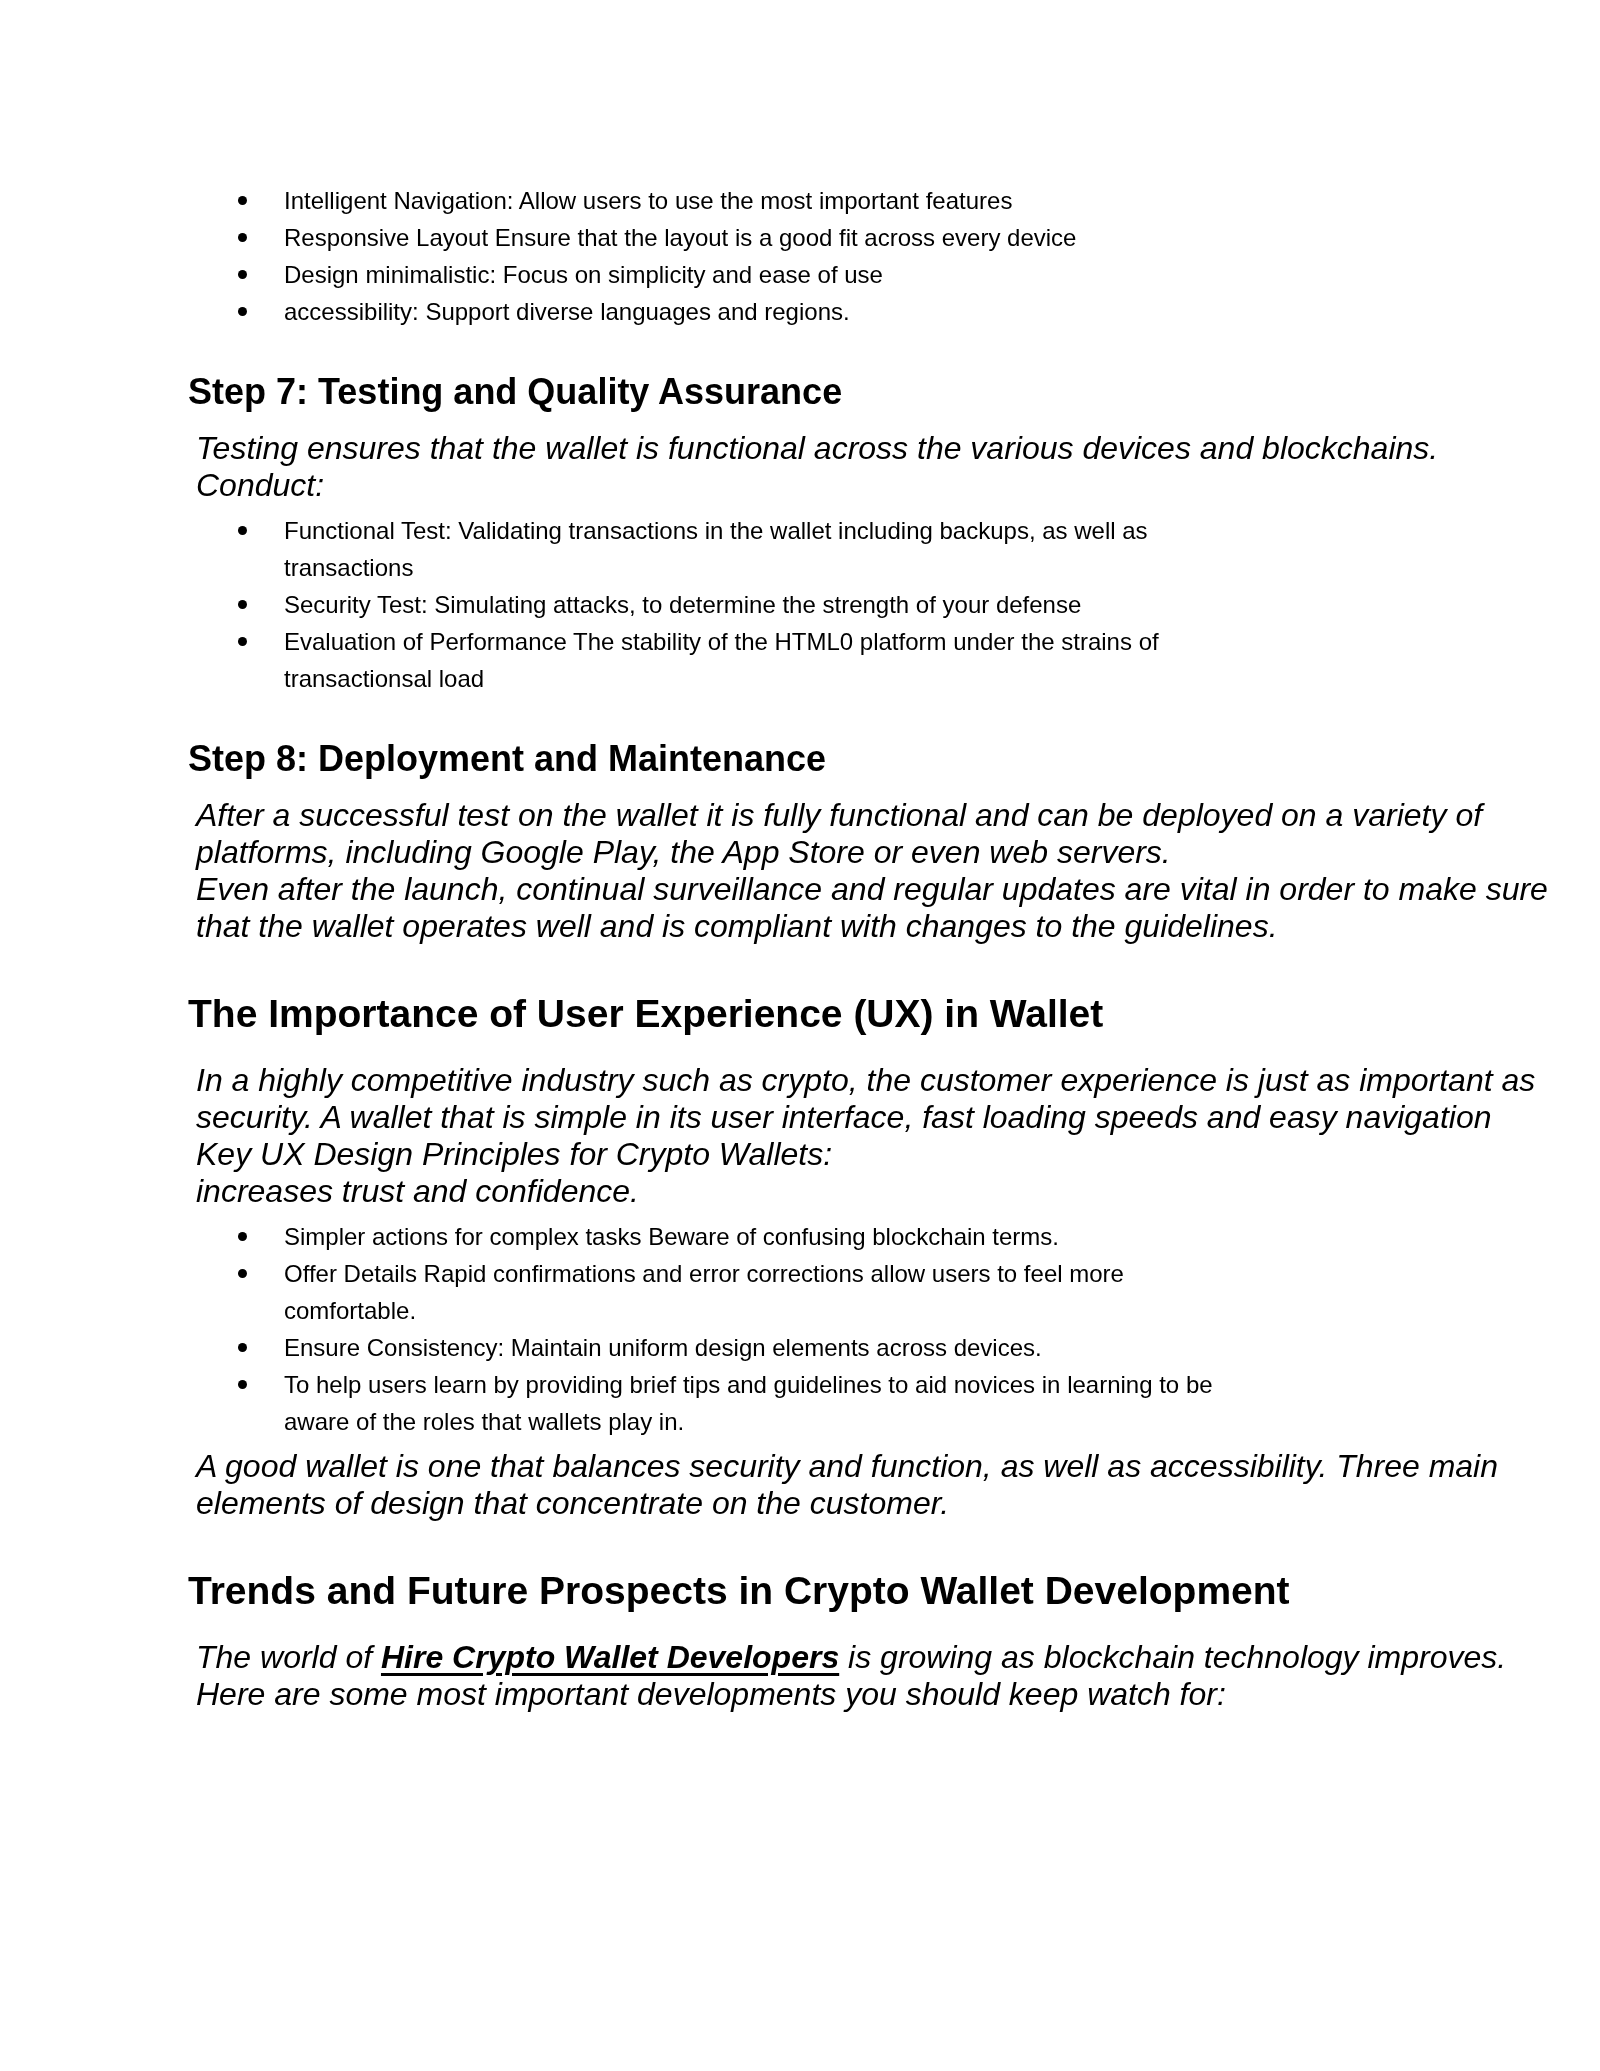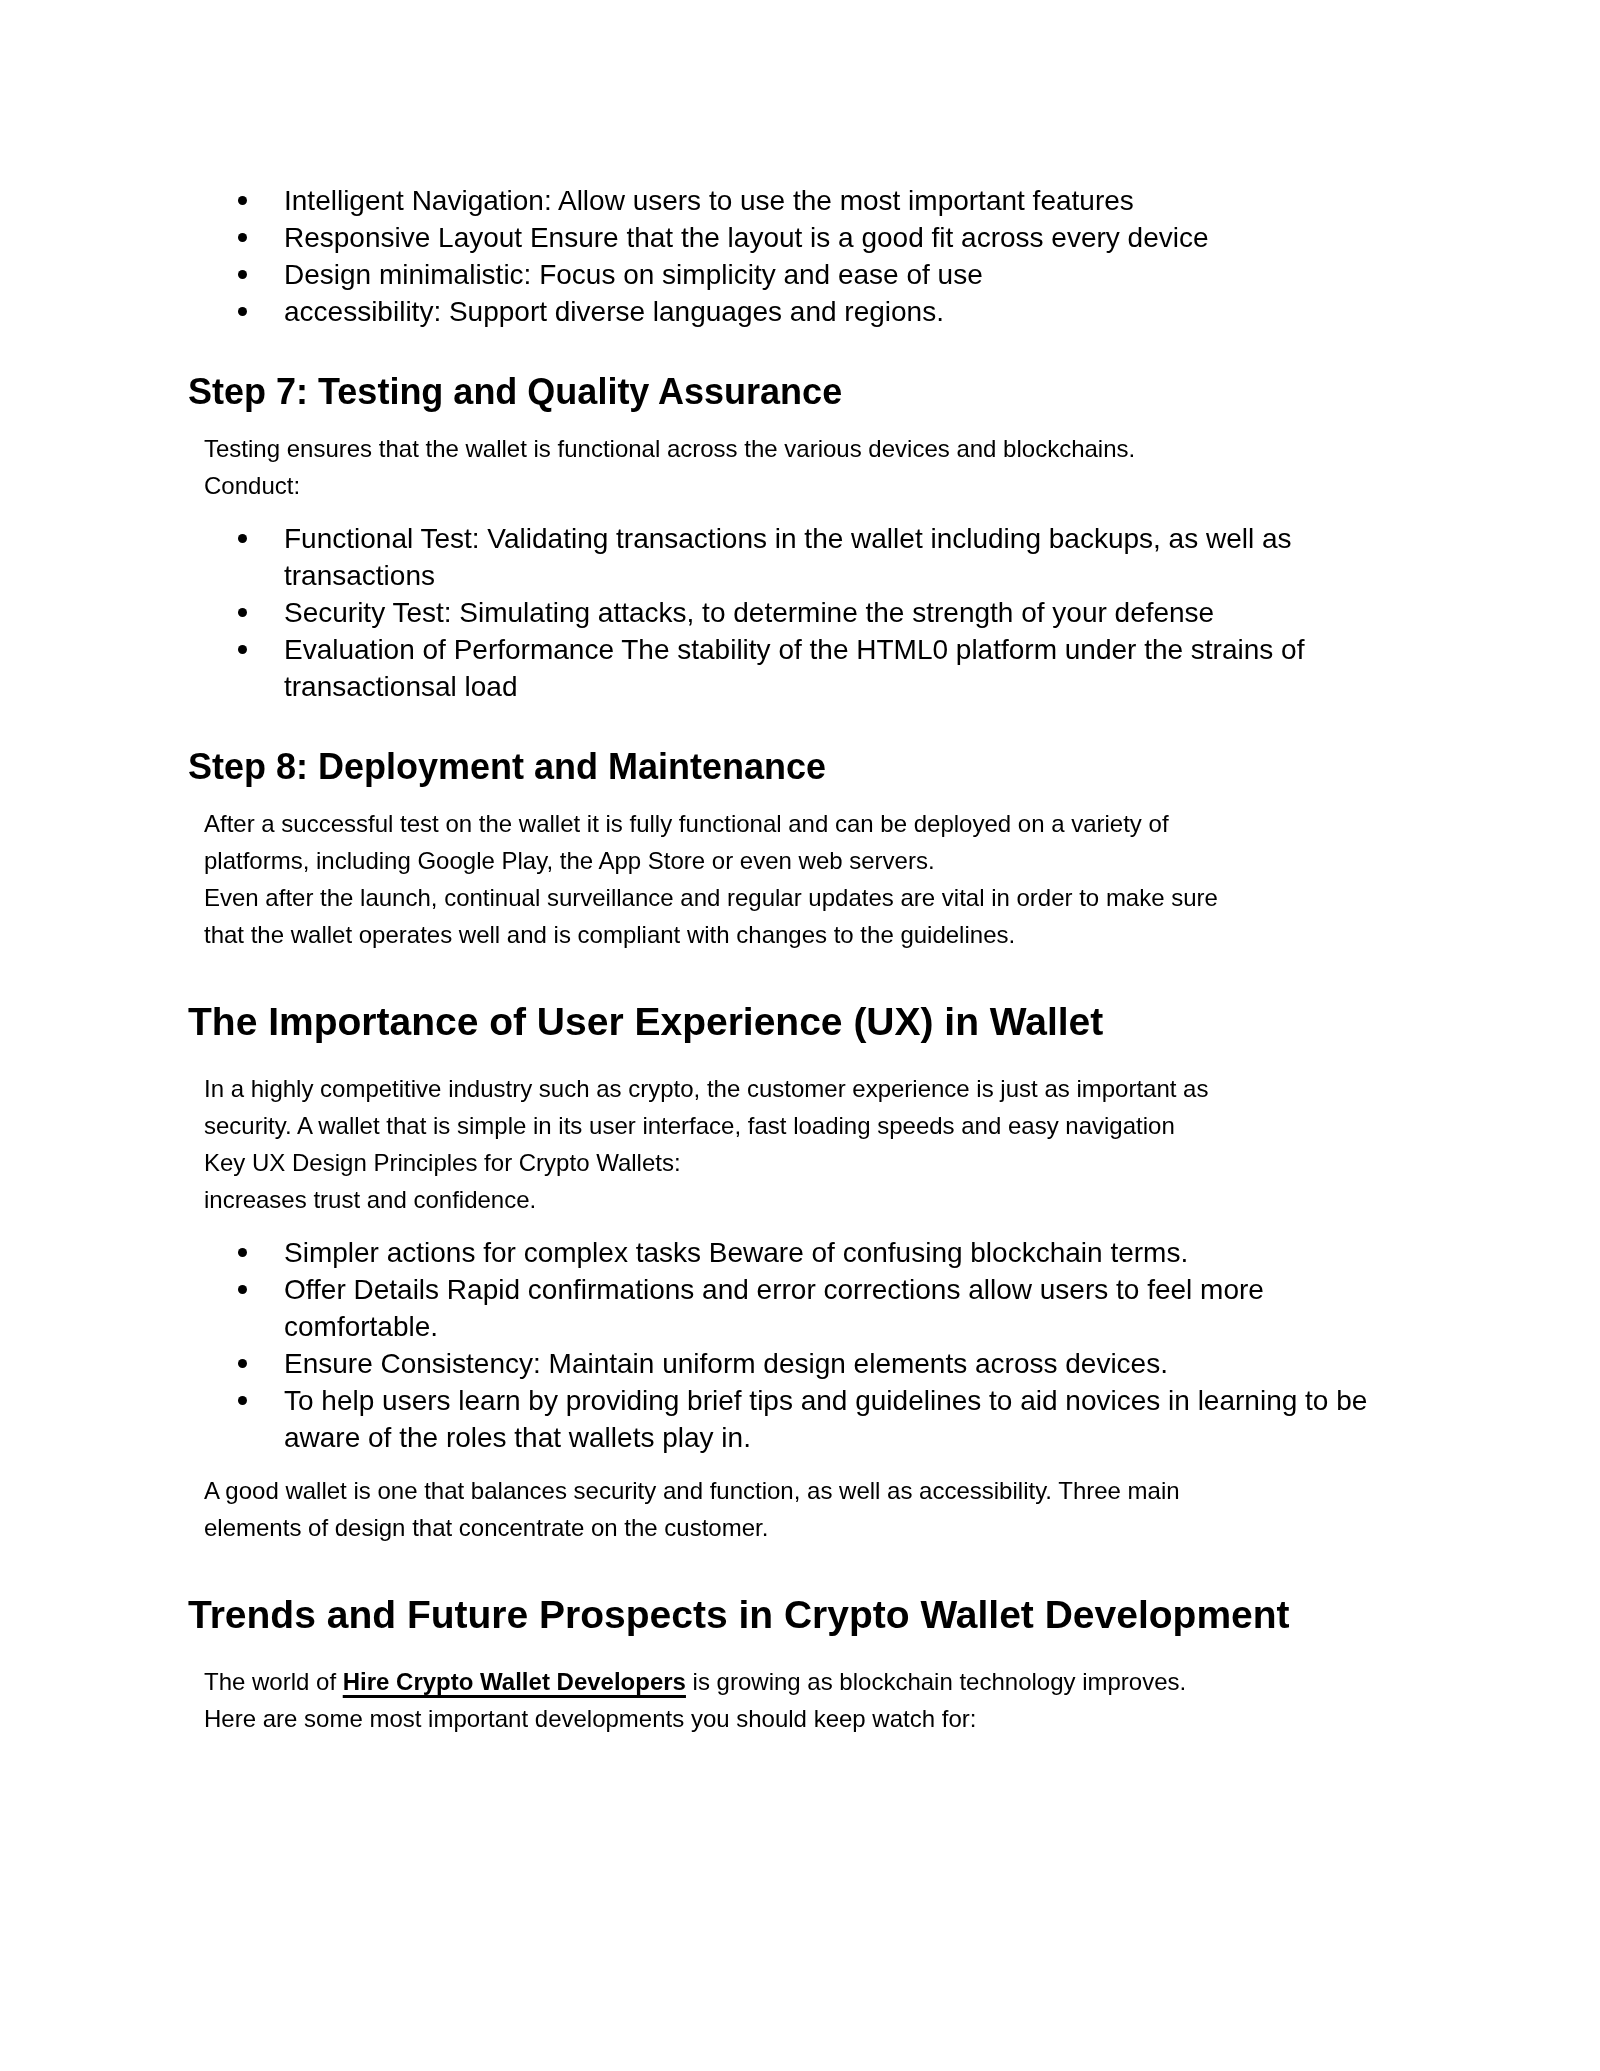--- a/index.html
+++ b/index.html
@@ -9,27 +9,27 @@
     width: 1600px;
     height: 2071px;
     background: #ffffff;
     color: #000000;
     font-family: "Liberation Sans", "DejaVu Sans", sans-serif;
     overflow: hidden;
   }
   .content {
     padding: 182px 186px 0 188px;
   }
-  .p { font-size: 24px; line-height: 37px; margin: 16px; }
+  .p { font-size: 32px; line-height: 37px; margin: 8px; font-style: italic; }
   .line { display: block; white-space: pre; }
   .list { margin: 0; }
   .li {
     position: relative;
     padding-left: 96px;
-    font-size: 28px;
+    font-size: 24px;
     line-height: 37px;
   }
   .bullet {
     position: absolute;
     left: 50px;
     top: 14px;
     width: 9px;
     height: 9px;
     border-radius: 50%;
     background: #000000;

